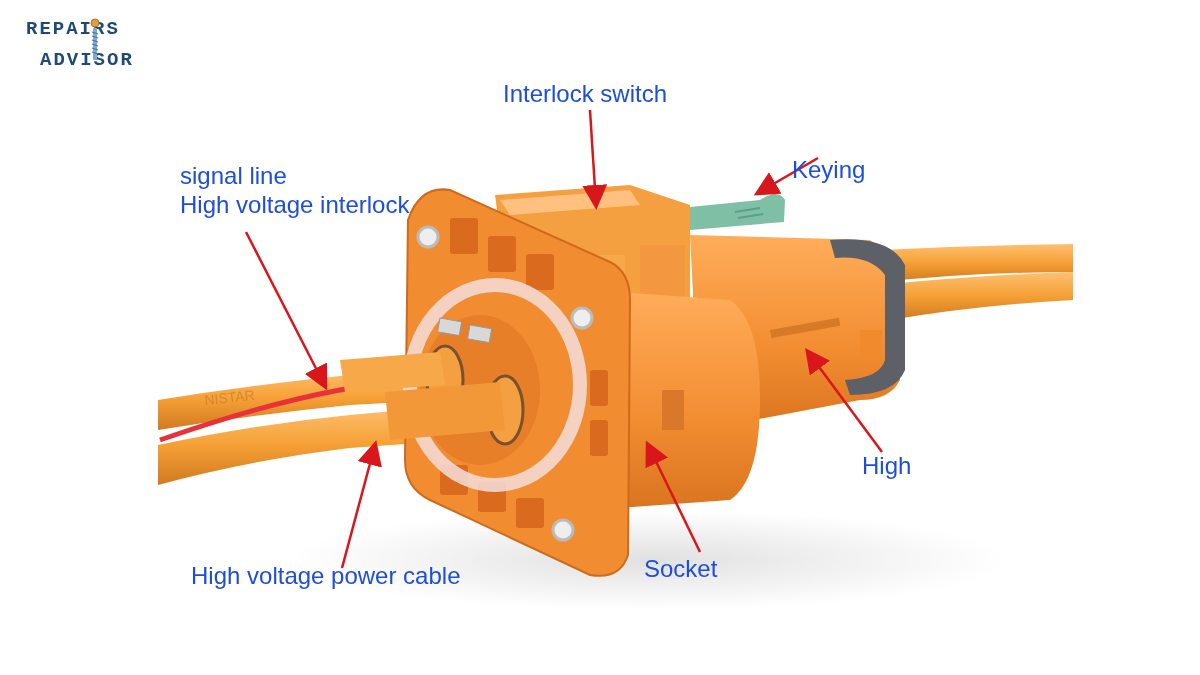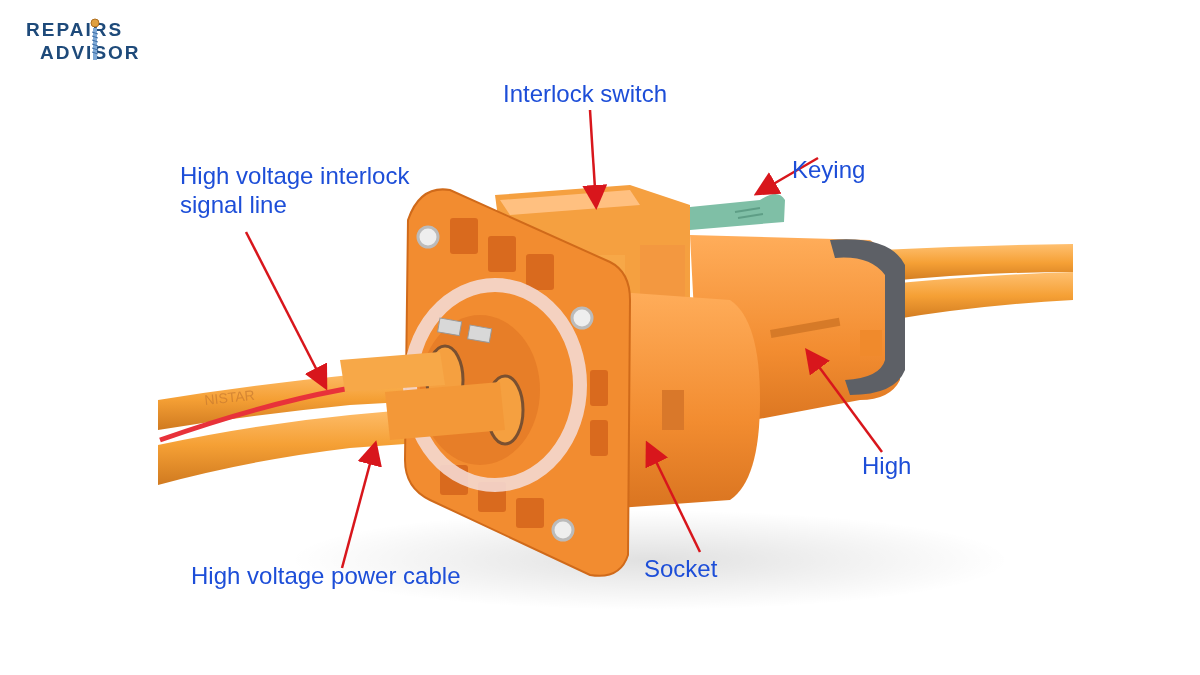--- a/index.html
+++ b/index.html
@@ -1,19 +1,19 @@
 <!DOCTYPE html>
 <html><head>
 <meta charset="utf-8">
 <style>
   html, body { margin:0; padding:0; background:#ffffff; }
   body { width:1200px; height:675px; position:relative; overflow:hidden; font-family:"Liberation Sans", sans-serif; }
-  .logo { position:absolute; left:26px; top:20px; line-height:1; color:#1e4a7a; font-weight:bold; letter-spacing:2px; }
+  .logo { position:absolute; left:26px; top:20px; line-height:1; color:#1e4a7a; font-weight:bold; letter-spacing:2px;font-family:Liberation Mono, monospace; }
   .logo .l1 { font-size:19px; display:block; }
-  .logo .l2 { font-size:19px; display:block; margin-left:14px; margin-top:4px; }
+  .logo .l2 { font-size:19px; display:block; margin-left:14px; margin-top:12px; }
   .logo .screw { position:absolute; left:64px; top:-2px; }
   .photo { position:absolute; left:158px; top:168px; width:916px; height:487px; }
   .label { position:absolute; font-size:24px; color:#1d4ed8; white-space:nowrap; line-height:1.2; }
   svg.arrows { position:absolute; left:0; top:0; }
 </style>
 </head>
 <body>
 
 <div class="logo">
   <span class="l1">REPAIRS</span>
@@ -124,18 +124,18 @@
     <line x1="246" y1="232" x2="325" y2="386"></line>
     <line x1="882" y1="452" x2="808" y2="352"></line>
     <line x1="700" y1="552" x2="648" y2="445"></line>
     <line x1="342" y1="568" x2="375" y2="445"></line>
   </g>
 </svg>
 
 <div class="label" style="left:503px; top:80px;">Interlock switch</div>
 <div class="label" style="left:792px; top:122px;margin-top:34px;">Keying</div>
 <div class="label" style="left:180px; top:162px;">
+  <div>signal line</div>
   <div>High voltage interlock</div>
-  <div>signal line</div>
 </div>
 <div class="label" style="left:862px; top:452px;">High</div>
 <div class="label" style="left:644px; top:555px;">Socket</div>
 <div class="label" style="left:191px; top:562px;">High voltage power cable</div>
 
 </body></html>

